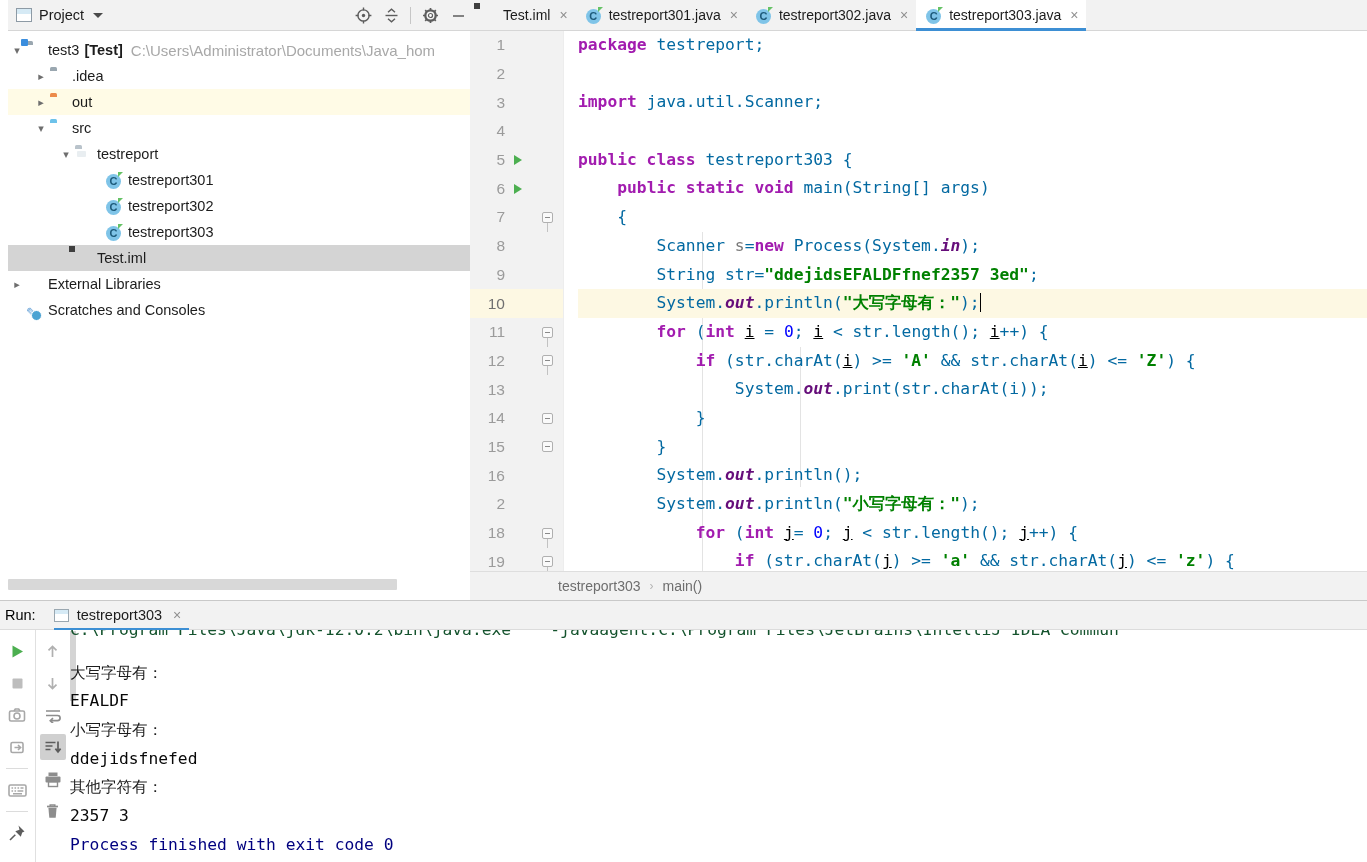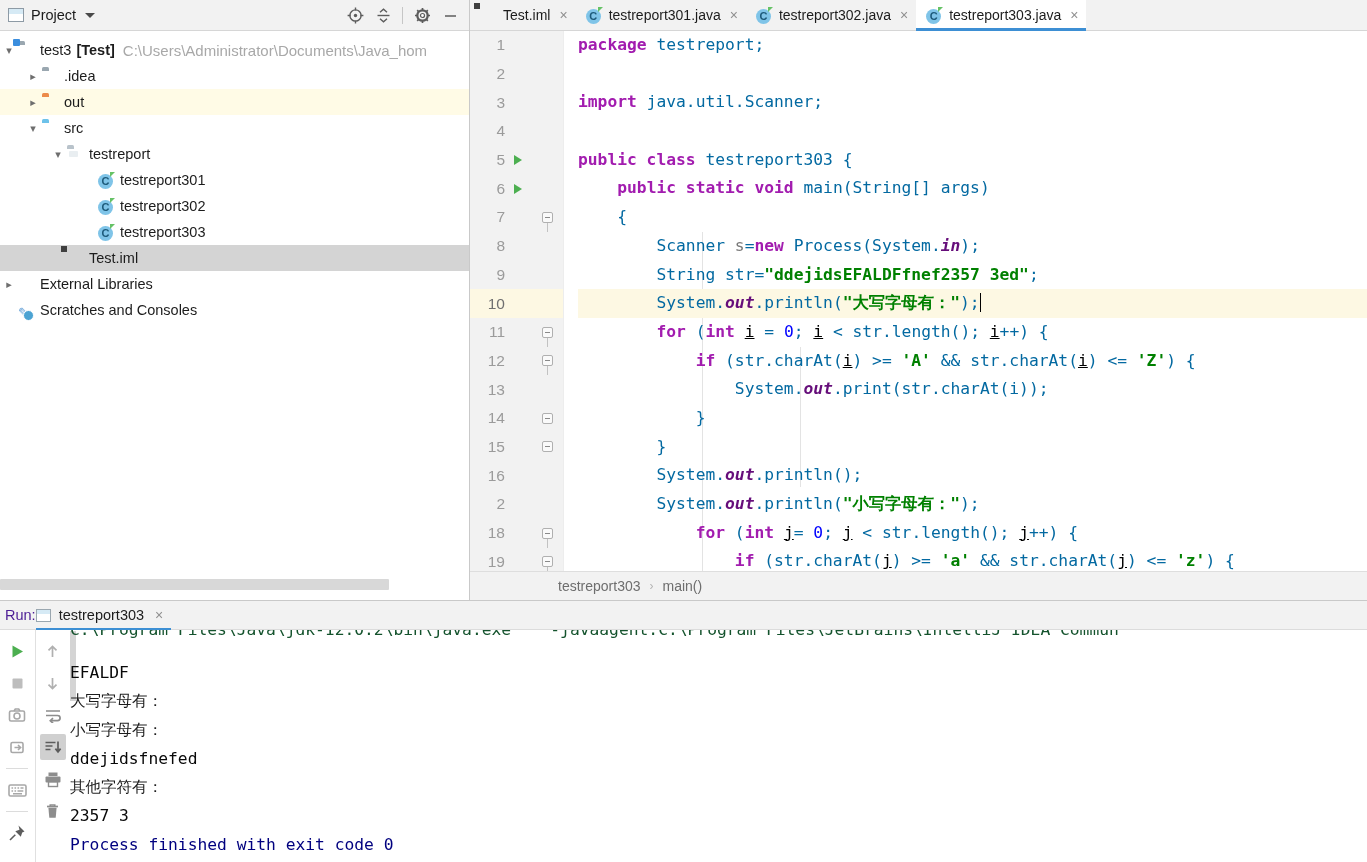--- a/index.html
+++ b/index.html
@@ -8,21 +8,21 @@
     overflow: hidden;
     background: #ffffff;
     font-family: "Liberation Sans", sans-serif;
     font-size: 13px;
     color: #000000;
   }
   #app { position: relative; width: 1367px; height: 862px; }
 
   
   #project-panel {
-    position: absolute; left: 0; top: 0; width: 470px; height: 600px;
+    position: absolute; left: 8px; top: 0; width: 470px; height: 600px;
     background: #ffffff;
     border-right: 1px solid #c9c9c9;
   }
   #project-header {
     height: 31px; display: flex; align-items: center;
     background: #f2f2f2; border-bottom: 1px solid #d6d6d6;
     padding: 0 6px 0 8px;
   }
   .ph-icon-box {
     width: 16px; height: 14px; border: 1px solid #8d9aa5;
@@ -209,21 +209,21 @@
 
   
   #run-panel {
     position: absolute; left: 0; top: 600px; width: 1367px; height: 262px;
     background: #ffffff; border-top: 1px solid #c9c9c9;
   }
   #run-header {
     height: 29px; display: flex; align-items: center;
     padding-left: 5px; background: #f2f2f2; border-bottom: 1px solid #dcdcdc;
   }
-  #run-label { font-size: 14.5px; color: #4c1d95; margin-right: 0; }
+  #run-label { font-size: 14.5px; color: #000000; margin-right: 18px; }
   #run-tab {
     display: flex; align-items: center; gap: 8px; height: 29px;
     position: relative; padding-right: 8px;
   }
   #run-tab::after {
     content: ""; position: absolute; left: 0; right: 0; bottom: 0;
     height: 2px; background: #3d8fd4;
   }
   .rt-icon {
     width: 15px; height: 13px; border: 1px solid #9aa7b0;
@@ -612,22 +612,22 @@
           <path d="M6.2 3.5V2h4.6v1.5" fill="none" stroke="#8d8d8d" stroke-width="1.5"></path>
           <path d="M4.4 4.8h8.2l-.9 10H5.3z" fill="#8d8d8d"></path>
         </svg>
       </div>
     </div>
 
     <div id="console-scroll"></div>
 
     <div id="console">
       <div class="oline clipped">C:\Program Files\Java\jdk-12.0.2\bin\java.exe    -javaagent:C:\Program Files\JetBrains\IntelliJ IDEA Commun</div>
+      <div class="oline cn">大写字母有：</div>
       <div class="oline blk">EFALDF</div>
-      <div class="oline cn">大写字母有：</div>
       <div class="oline cn">小写字母有：</div>
       <div class="oline blk">ddejidsfnefed</div>
       <div class="oline cn">其他字符有：</div>
       <div class="oline blk">2357 3</div>
       <div class="oline">Process finished with exit code 0</div>
     </div>
   </div>
 
 </div>
 

